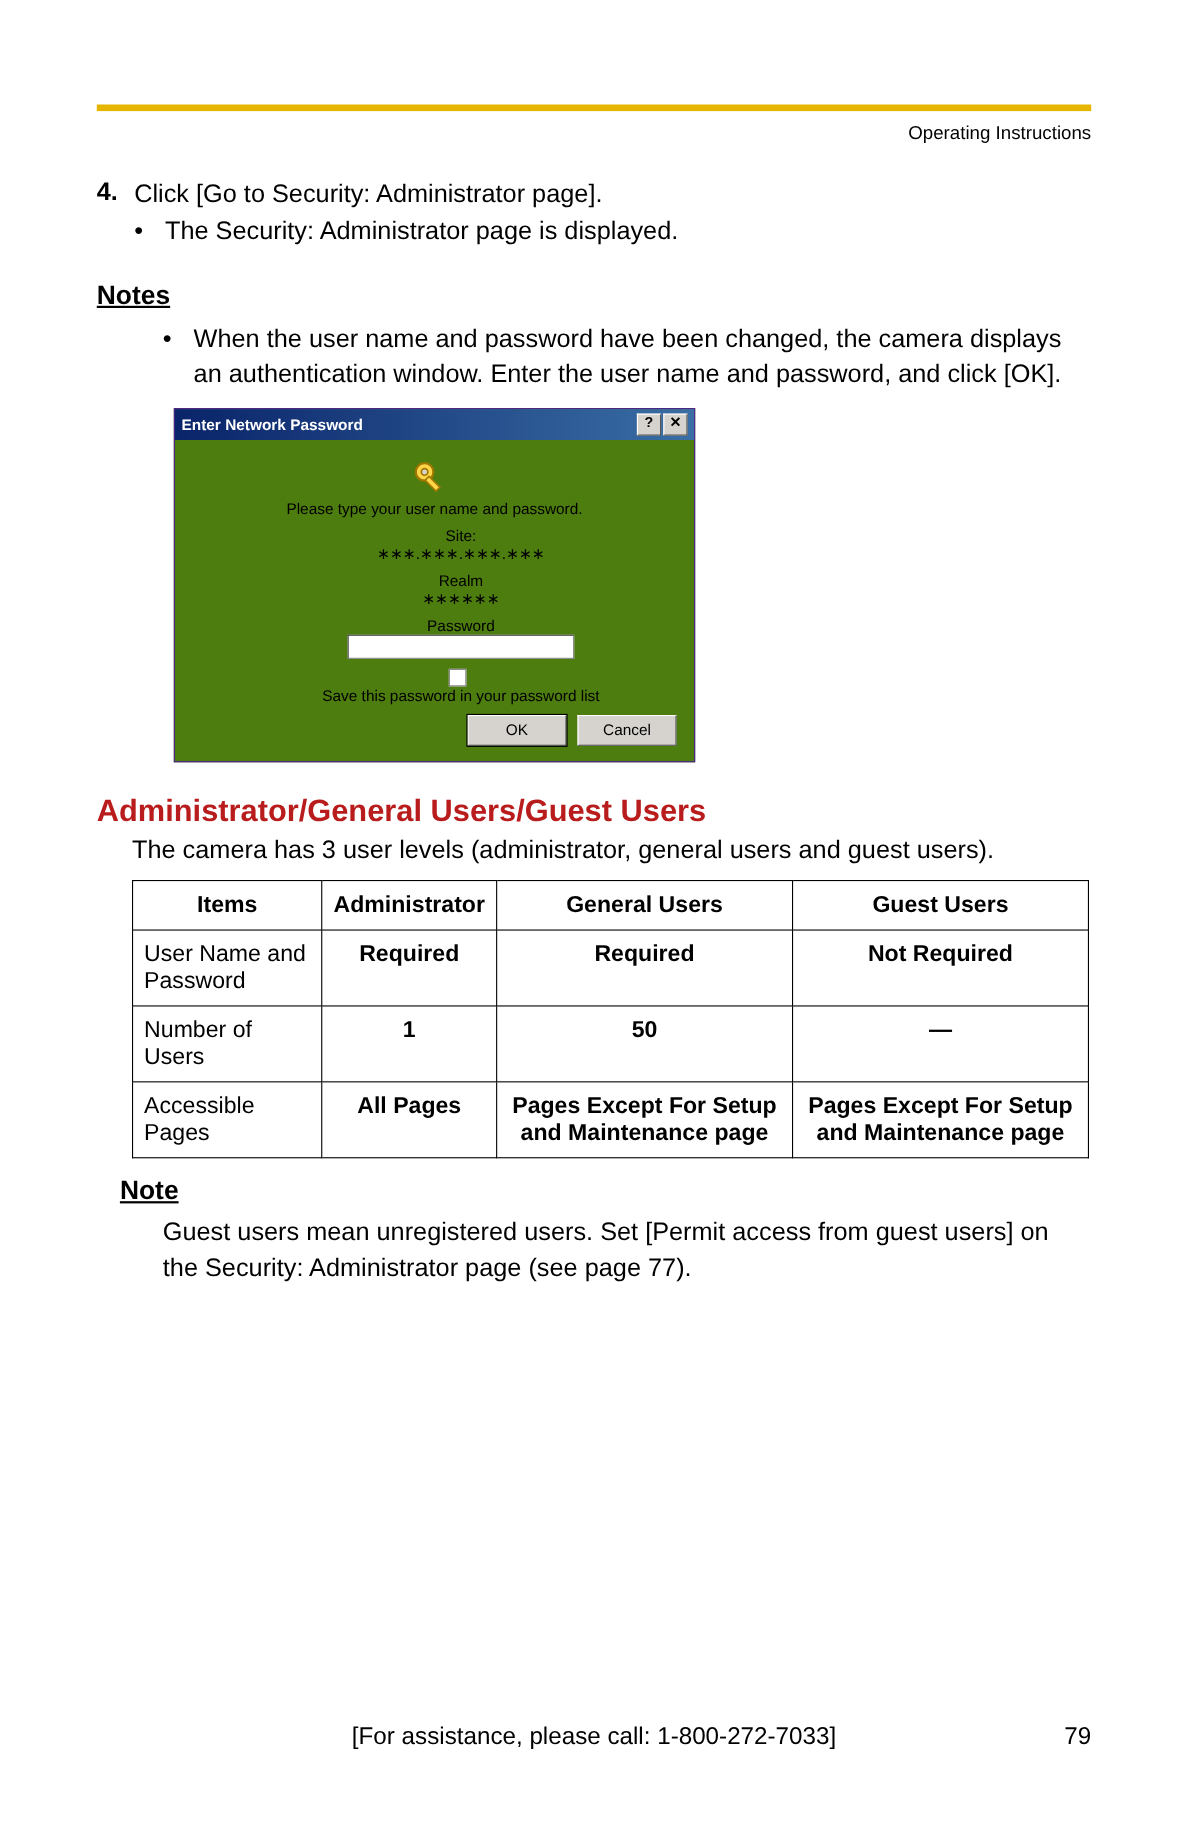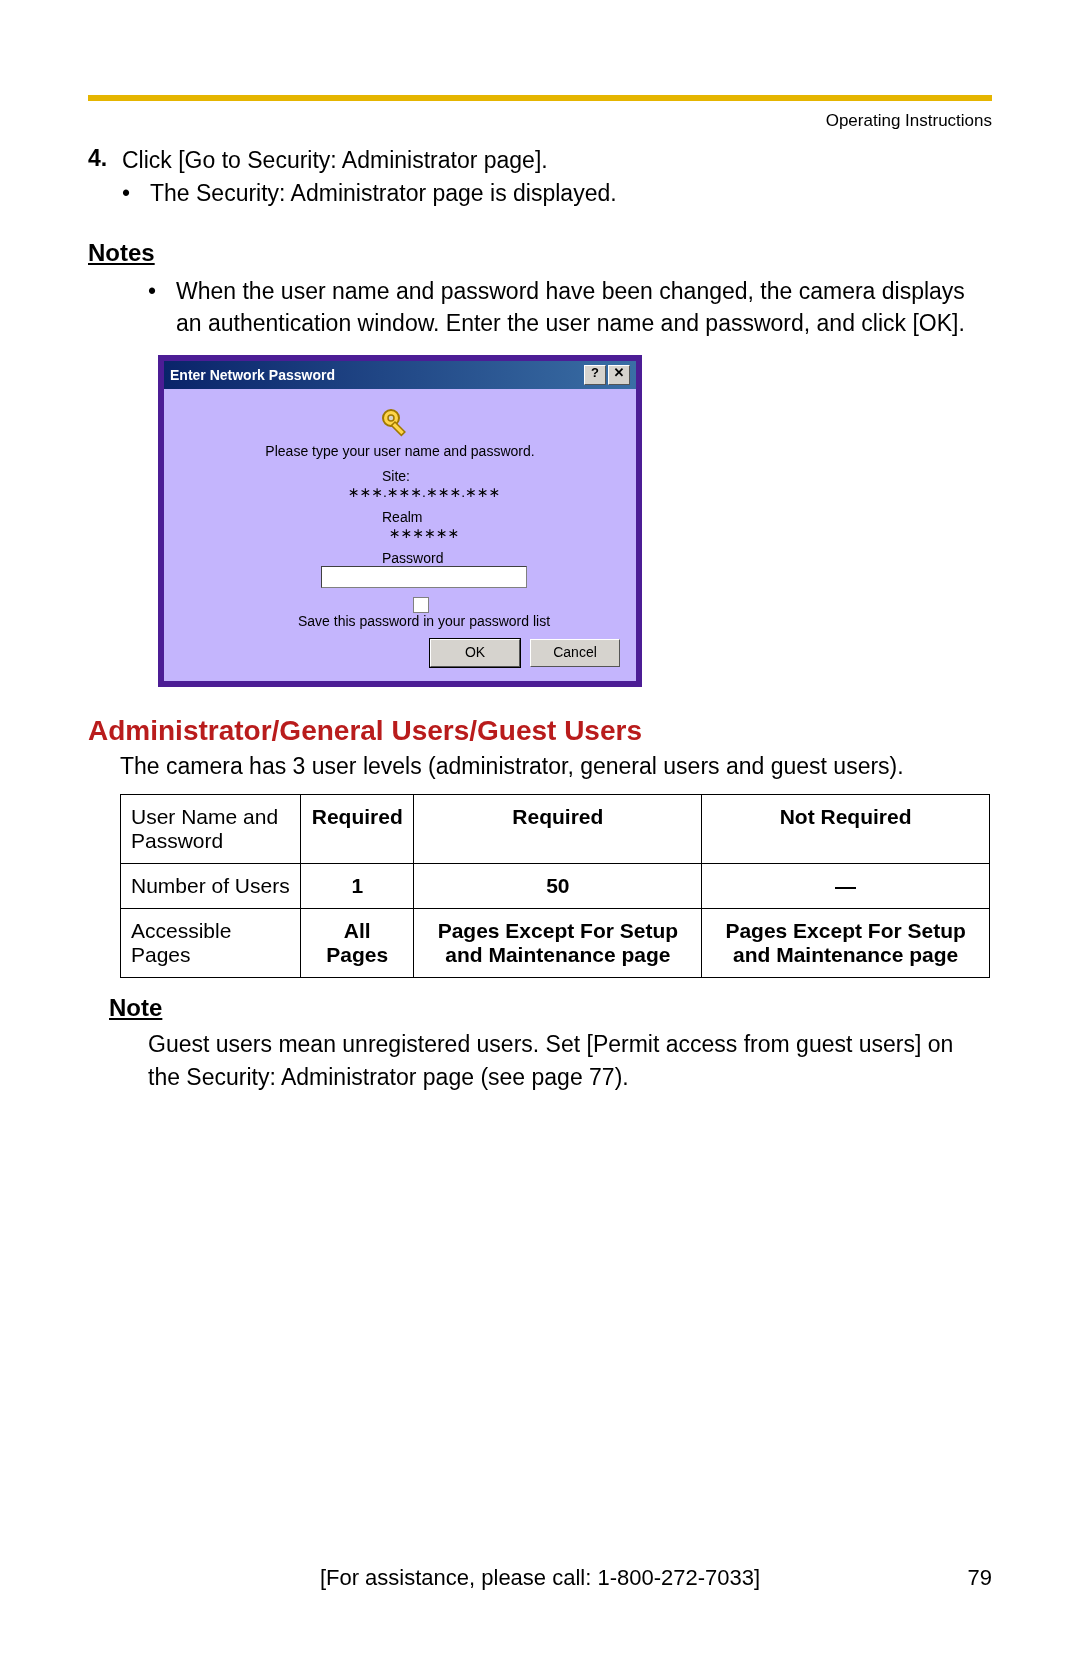--- a/index.html
+++ b/index.html
@@ -16,21 +16,21 @@
     padding: 95px 88px 0 88px;
   }
   .top-rule {
     height: 6px;
     background: #e5b500;
     margin-bottom: 10px;
   }
   .header-label {
     text-align: right;
     font-size: 17px;
-    margin-bottom: 14px;
+    margin-bottom: 30px;
   }
   .step-block {
     display: flex;
     align-items: flex-start;
     margin-bottom: 2px;
   }
   .step-num {
     font-weight: bold;
     font-size: 23px;
     min-width: 34px;
@@ -66,22 +66,22 @@
   .notes-bullet .dot {
     min-width: 28px;
   }
   
   .dialog-wrap {
     margin-left: 70px;
     margin-bottom: 28px;
   }
   .dialog {
     width: 472px;
-    border: 6px solid #4c1d95;
-    background: #c4b5fd;
+    border: 1px solid #4c1d95;
+    background: #4d7c0f;
     font-family: Tahoma, Arial, sans-serif;
     font-size: 14px;
   }
   .dialog-title {
     background: linear-gradient(to right,#0a246a,#3a6ea5);
     color: #fff;
     font-weight: bold;
     font-size: 14px;
     padding: 4px 6px;
     display: flex;
@@ -119,20 +119,21 @@
     height: 40px;
     margin-right: 8px;
     display: flex;
     align-items: center;
     justify-content: center;
   }
   .key-svg { width: 34px; height: 34px; }
   .dlg-label {
     width: 84px;
     font-size: 14px;
+    text-align: center;
   }
   .dlg-val {
     font-size: 14px;
   }
   .dlg-input {
     width: 200px;
     height: 20px;
     background: #fff;
     border: 1px solid #808080;
     border-top-color: #404040;
@@ -294,20 +295,26 @@
         </div>
       </div>
     </div>
   </div>
 
   <div class="section-h">Administrator/General Users/Guest Users</div>
   <div class="section-intro">The camera has 3 user levels (administrator, general users and guest users).</div>
 
   <table class="user-table">
     <tbody>
+        <tr>
+      <th>Items</th>
+      <th>Administrator</th>
+      <th>General Users</th>
+      <th>Guest Users</th>
+    </tr>
     <tr>
       <td>User Name and Password</td>
       <td class="c">Required</td>
       <td class="c">Required</td>
       <td class="c">Not Required</td>
     </tr>
     <tr>
       <td>Number of Users</td>
       <td class="c">1</td>
       <td class="c">50</td>

